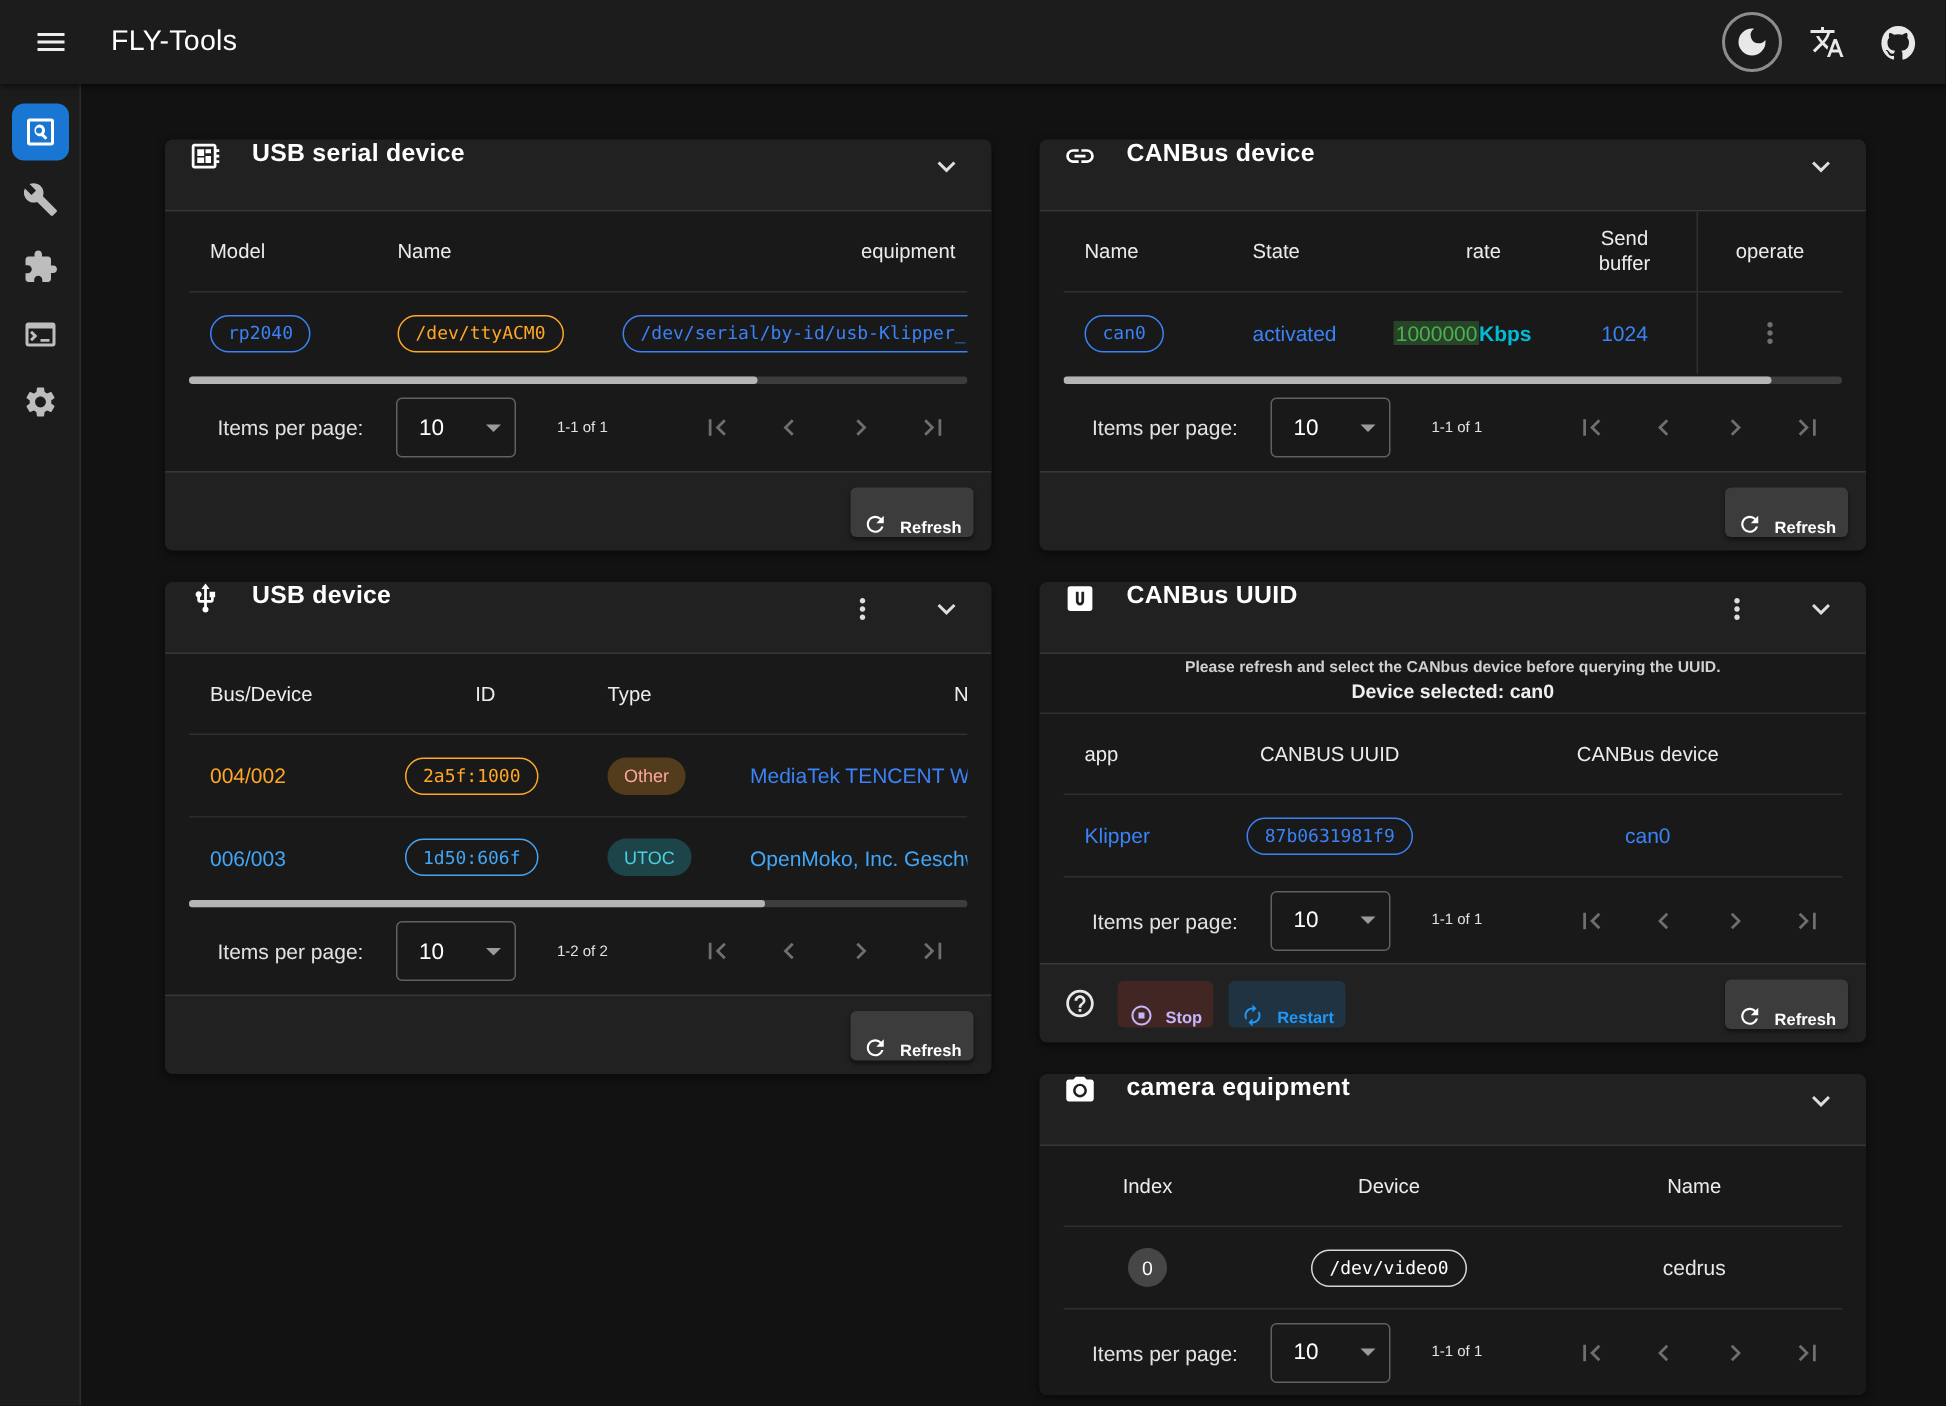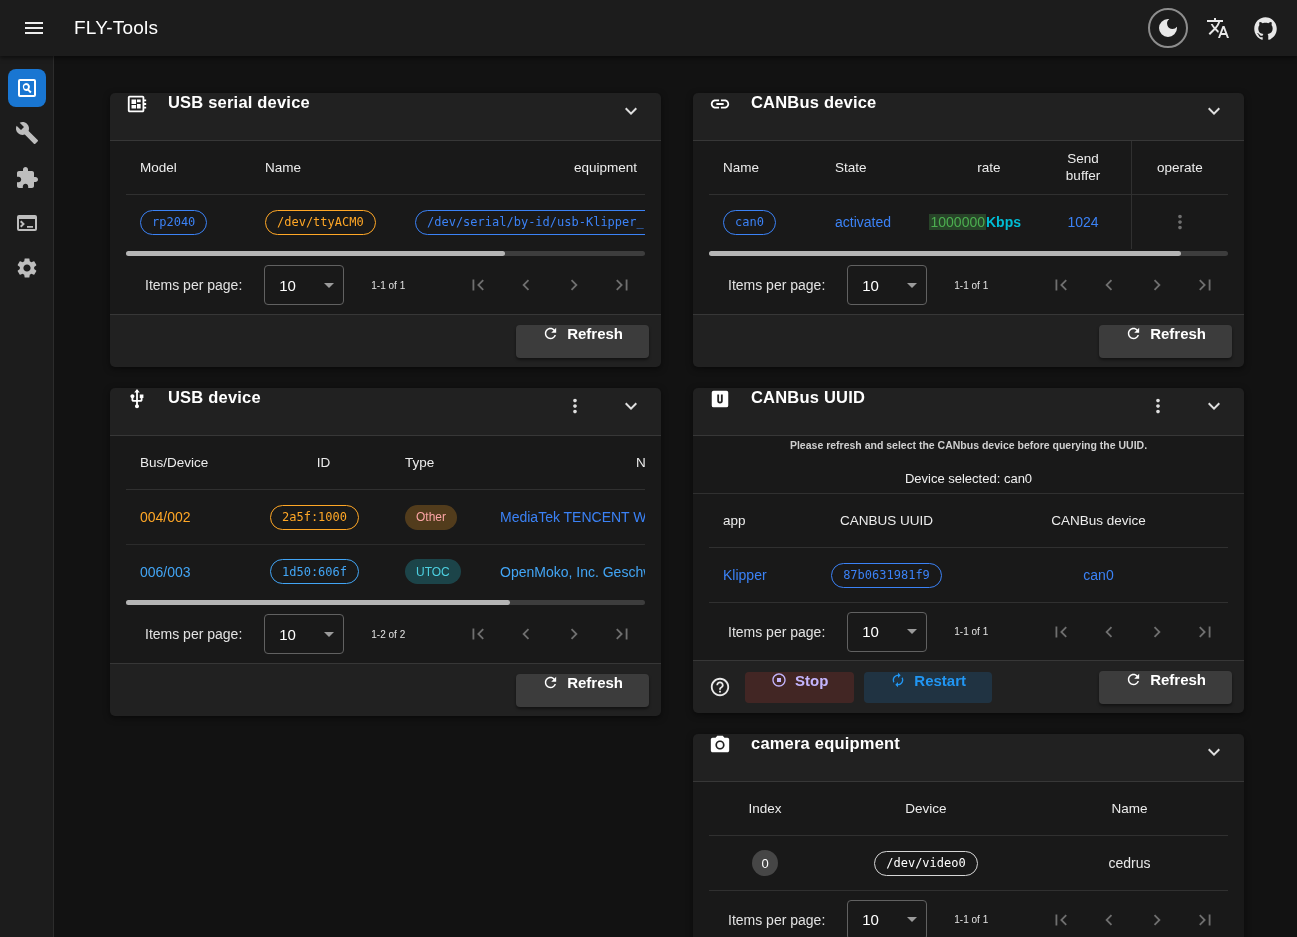--- a/index.html
+++ b/index.html
@@ -66,30 +66,30 @@
 .pagination.no-top{border-top:none}
 .pg-label{margin-right:22px}
 .pg-select{width:80px;height:40px;border:1px solid #616161;border-radius:4px;display:flex;align-items:center;justify-content:space-between;padding:0 9px 0 14px;font-size:15px;color:#fff;margin-right:27px;flex-shrink:0}
 .caret{width:0;height:0;border-left:5px solid transparent;border-right:5px solid transparent;border-top:5px solid #9b9b9b}
 .pg-range{font-size:10px;white-space:nowrap}
 .pg-icons{display:flex;gap:26px;margin-left:auto;padding-right:12px}
 .pg-btn{width:22px;height:22px;display:flex;align-items:center;justify-content:center;color:#6f6f6f}
 
 
 .card-actions{height:53px;display:flex;align-items:center;padding:0 12px;gap:10px;border-top:1px solid rgba(255,255,255,.1)}
-.btn{display:inline-flex;align-items:flex-start;gap:8px;height:33px;padding:0 26px;border-radius:4px;font-size:15px;font-weight:700}
+.btn{display:inline-flex;align-items:flex-end;gap:8px;height:33px;padding:0 8px;border-radius:4px;font-size:11px;font-weight:700}
 .btn.elev{background:#3c3c3c;color:#fff;box-shadow:0 2px 3px rgba(0,0,0,.45)}
 .btn.tonal-red{background:rgba(244,67,54,.16);color:#c4b5fd;height:31px;font-weight:600}
 .btn.tonal-blue{background:rgba(33,150,243,.16);color:#2196f3;height:31px;font-weight:600}
 .help-btn{width:30px;height:30px;display:flex;align-items:center;justify-content:center;color:#e8e8e8}
 
 
 .uuid-notice{text-align:center;padding:3px 0 7px;border-bottom:1px solid rgba(255,255,255,.1)}
 .notice-1{font-size:10.5px;font-weight:700;color:#cfcfcf}
-.notice-2{font-size:13px;font-weight:400;color:#f0f0f0;margin-top:20px}
+.notice-2{font-size:13px;font-weight:700;color:#f0f0f0;margin-top:2px}
 
 
 .us-c1{width:125px}.us-c2{width:150px}.us-c3h{width:250px;justify-content:flex-end}
 .ud-c1{width:130px}.ud-c2{width:135px}.ud-c2h{justify-content:center}.ud-c3{width:95px}.ud-c4h{padding-left:150px}
 .cd-c1{width:112px}.cd-c2{width:122px}.cd-c3{width:92px;justify-content:flex-end}.cd-c3h{justify-content:center}
 .cd-c4{width:96px;justify-content:center}
 .cd-c4h{white-space:normal;text-align:center;line-height:1.25}
 .cd-c5{flex:1 1 0;justify-content:center;border-left:1px solid rgba(255,255,255,.1)}
 .cu-c1{width:95px}.cu-c2{width:165px;justify-content:center}.cu-c3{flex:1 1 0;justify-content:center}
 .cm-c1{width:112px;justify-content:center}.cm-c2{width:210px;justify-content:center}.cm-c3{flex:1 1 0;justify-content:center}

